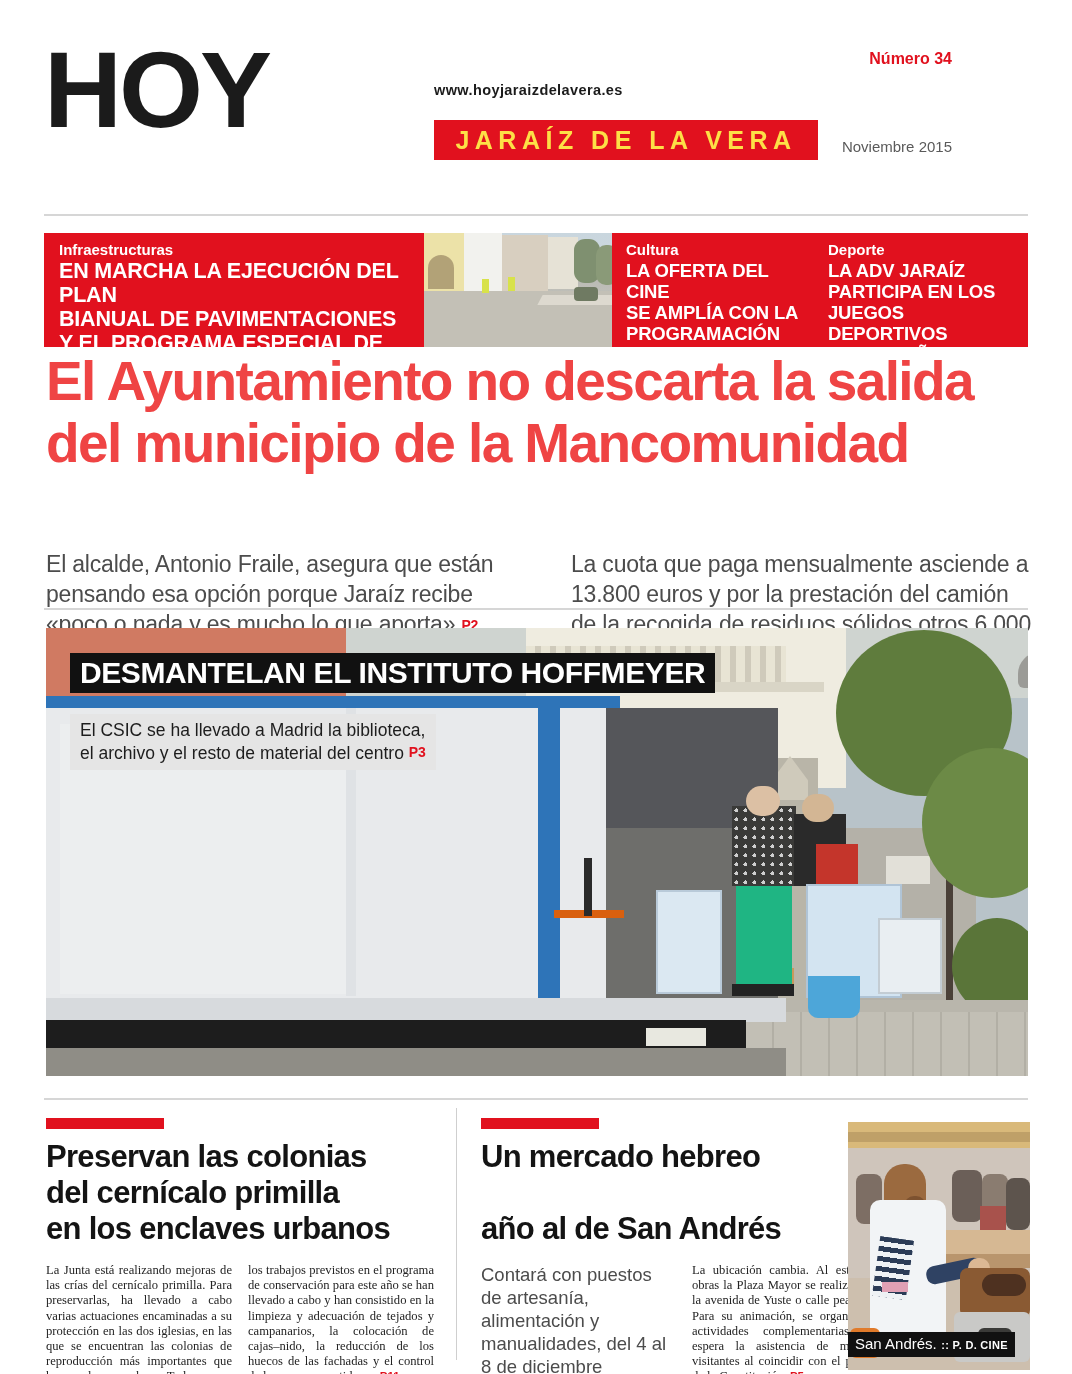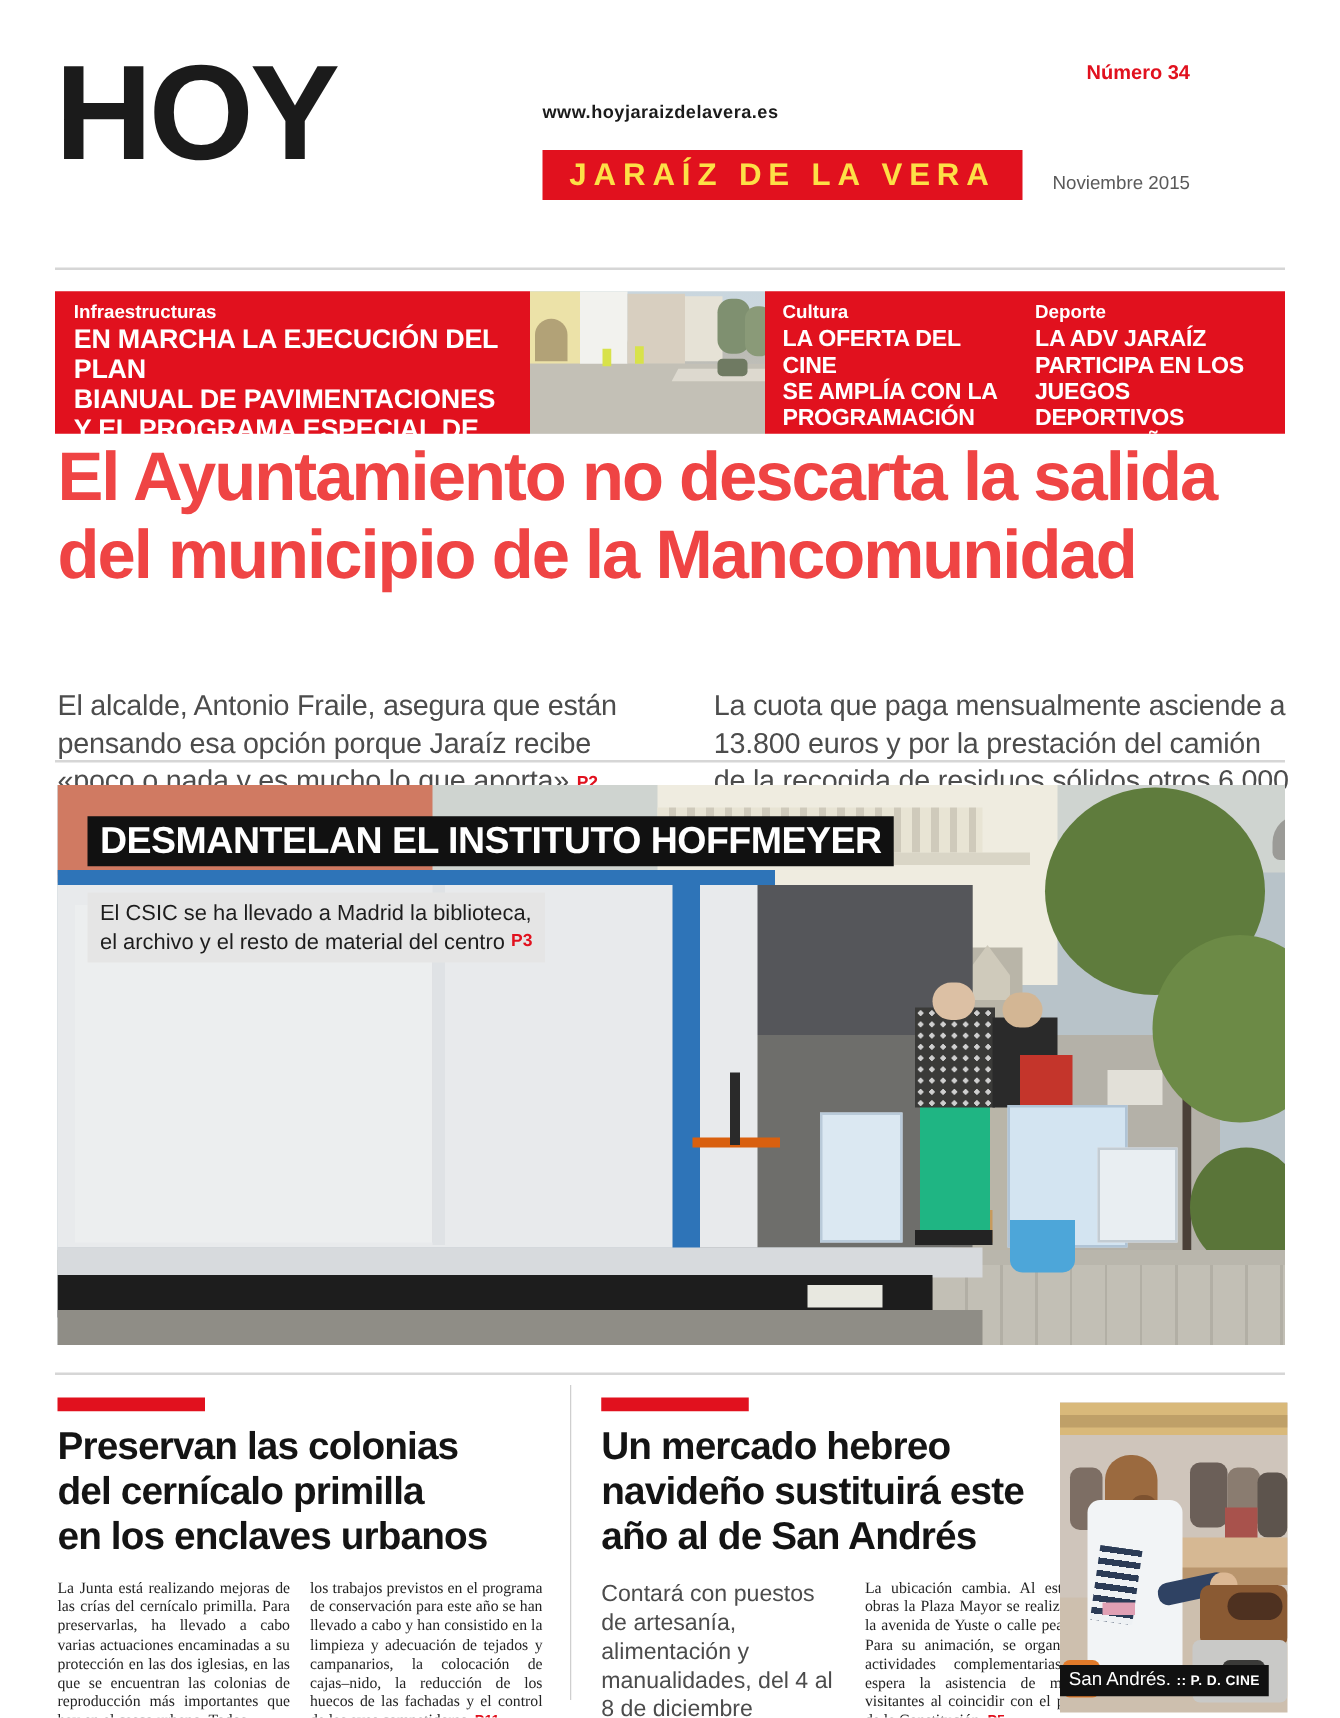--- a/index.html
+++ b/index.html
@@ -367,21 +367,21 @@
         </div>
       </div>
     </div>
 
     <div class="vdiv"></div>
 
     <div class="col-b">
       <div class="redbar"></div>
       <div class="sec-head">
         <span>Un mercado hebreo</span><br>
-        <span>navideño sustituirá este</span><br>
+        <br>
         <span>año al de San Andrés</span>
       </div>
       <div class="body2">
         <div class="lead">Contará con puestos de artesanía, alimentación y manualidades, del 4 al 8 de diciembre</div>
         <div class="serif-col">
           <span>La ubicación cambia. Al estar en obras la Plaza Mayor se realizará en la avenida de Yuste o calle peatonal. Para su animación, se organizarán actividades complementarias. Se espera la asistencia de muchos visitantes al coincidir con el puente de la Constitución.</span>
           <span class="pref-red-s">P5</span>
         </div>
       </div>
     </div>

